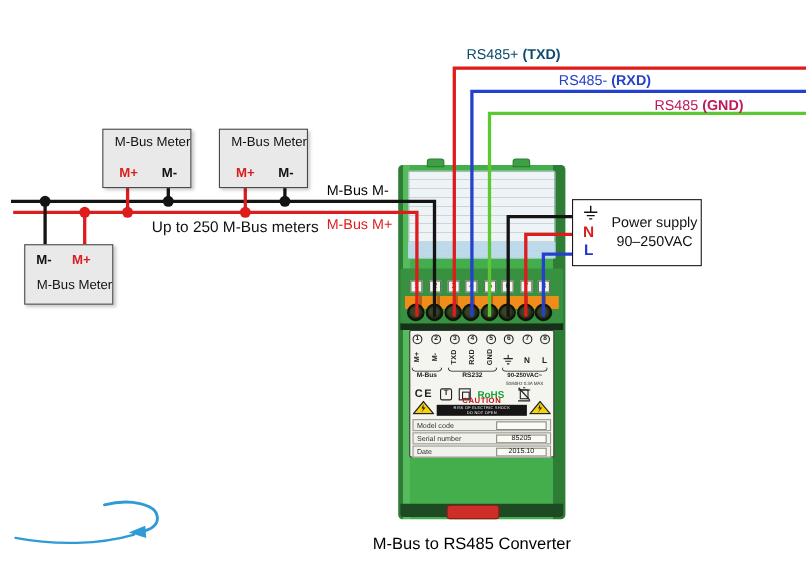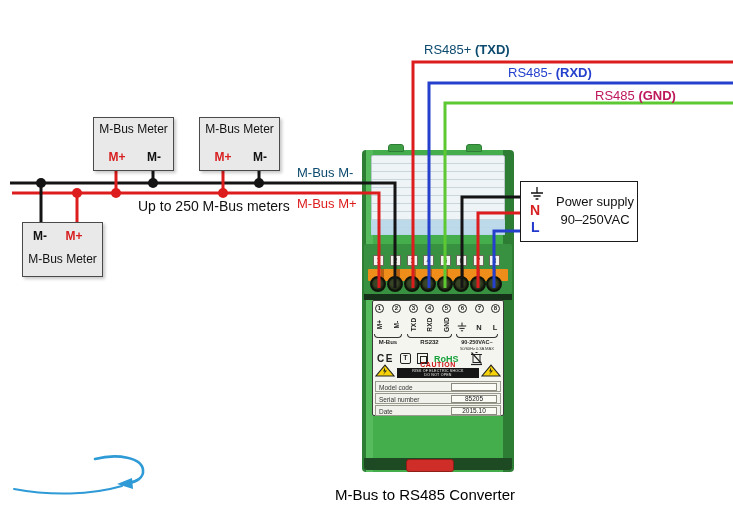--- a/index.html
+++ b/index.html
@@ -55,35 +55,35 @@
     font-size:6.5px; color:#222; text-align:center; line-height:6px; }
   .dev-bottom { position:absolute; left:2px; top:308px; width:148px; height:12px; background:#1d4a22; border-radius:0 0 3px 3px; }
   .din-clip { position:absolute; left:44px; top:309px; width:48px; height:13px; background:#ce2e27; border:1px solid #8f1d18; border-radius:3px; }
 
   
   .wires { position:absolute; left:0; top:0; z-index:5; pointer-events:none; }
 
   
   .meter { position:absolute; width:81px; background:#e9e9e9; border:1.6px solid #4a4a4a;
     box-shadow:2px 2px 3px rgba(0,0,0,.22); z-index:6; }
-  .meter-title { position:absolute; width:100%; text-align:center; font-size:12px; color:#111; }
+  .meter-title { position:absolute; width:100%; text-align:right; font-size:12px; color:#111; }
   .meter-term { position:absolute; width:22px; text-align:center; font-size:12px; font-weight:600; }
   .t-red { color:#d81f1f; } .t-blk { color:#111; }
 
   .powerbox { position:absolute; left:520px; top:181px; width:118px; height:61px; background:#fff;
     border:1.6px solid #1a1a1a; z-index:6; }
   .ps-n { position:absolute; left:9px; top:20px; font-size:14px; font-weight:bold; color:#d81f1f; }
   .ps-l { position:absolute; left:10px; top:37px; font-size:14px; font-weight:bold; color:#2338cc; }
   .ps-text { position:absolute; left:34px; top:11px; width:80px; text-align:center; font-size:13px; color:#111; line-height:18px; }
 
   .wire-label { position:absolute; font-size:13px; z-index:6; white-space:nowrap; }
   .wl-bold { font-weight:bold; }
 
   .note { position:absolute; left:138px; top:198px; font-size:14px; color:#111; z-index:6; }
-  .caption { position:absolute; left:335px; top:486px; width:210px; font-size:15px; color:#000; z-index:6; }
+  .caption { position:absolute; left:324px; top:486px; width:210px; text-align:center; font-size:15px; color:#000; z-index:6; }
 
   
   .logo { position:absolute; left:6px; top:448px; width:175px; height:60px; z-index:6; }
   .logo-name { position:absolute; left:8px; top:10px; font-size:26px; font-weight:bold; color:#19273f; letter-spacing:1px; }
   .logo-sub { position:absolute; left:10px; top:40px; font-family:"Liberation Serif", serif; font-size:14.5px; color:#7e7e7e; letter-spacing:2.5px; }
   .logo-swoosh { position:absolute; left:0; top:0; }
 </style>
 </head>
 <body>
 
@@ -251,21 +251,21 @@
     <span class="wl-bold">(TXD)</span>
   </div>
   <div class="wire-label" style="left:508px; top:65px; color:#2440cc">
     <span>RS485-</span>
     <span class="wl-bold">(RXD)</span>
   </div>
   <div class="wire-label" style="left:595px; top:88px; color:#be185d">
     <span>RS485</span>
     <span class="wl-bold">(GND)</span>
   </div>
-  <div class="wire-label" style="left:297px; top:165px; color:#0c4a6e">M-Bus M-</div>
+  <div class="wire-label" style="left:297px; top:165px; color:#000000">M-Bus M-</div>
   <div class="wire-label" style="left:297px; top:196px; color:#dd1d1d">M-Bus M+</div>
   <div class="note">Up to 250 M-Bus meters</div>
 
   <div class="logo">
     <svg class="logo-swoosh" width="175" height="60" viewBox="0 0 175 60">
       <path d="M 8 41 C 45 48, 85 47, 116 38" stroke="#2e9ad6" stroke-width="2" fill="none" stroke-linecap="round"></path>
       <path d="M 89 11 C 112 5, 136 10, 137 22 C 138 30, 130 34, 122 35" stroke="#2e9ad6" stroke-width="2.6" fill="none" stroke-linecap="round"></path>
       <polygon points="126,30 111,36 127,41" fill="#2e9ad6"></polygon>
     </svg>
   </div>

